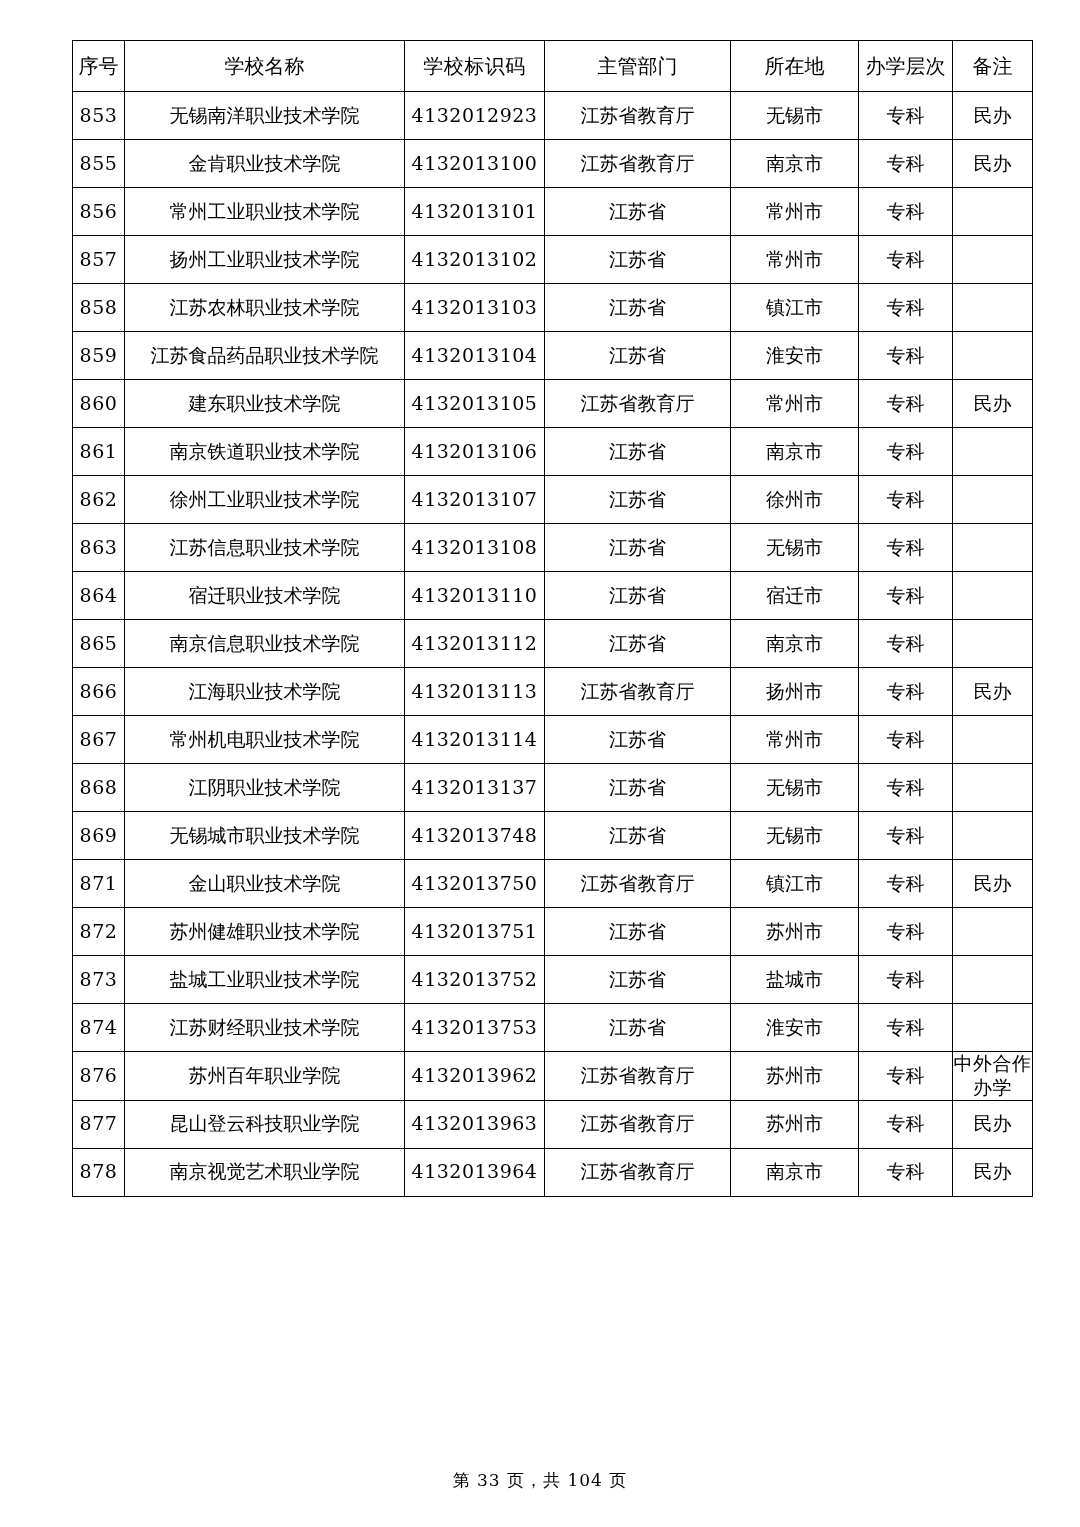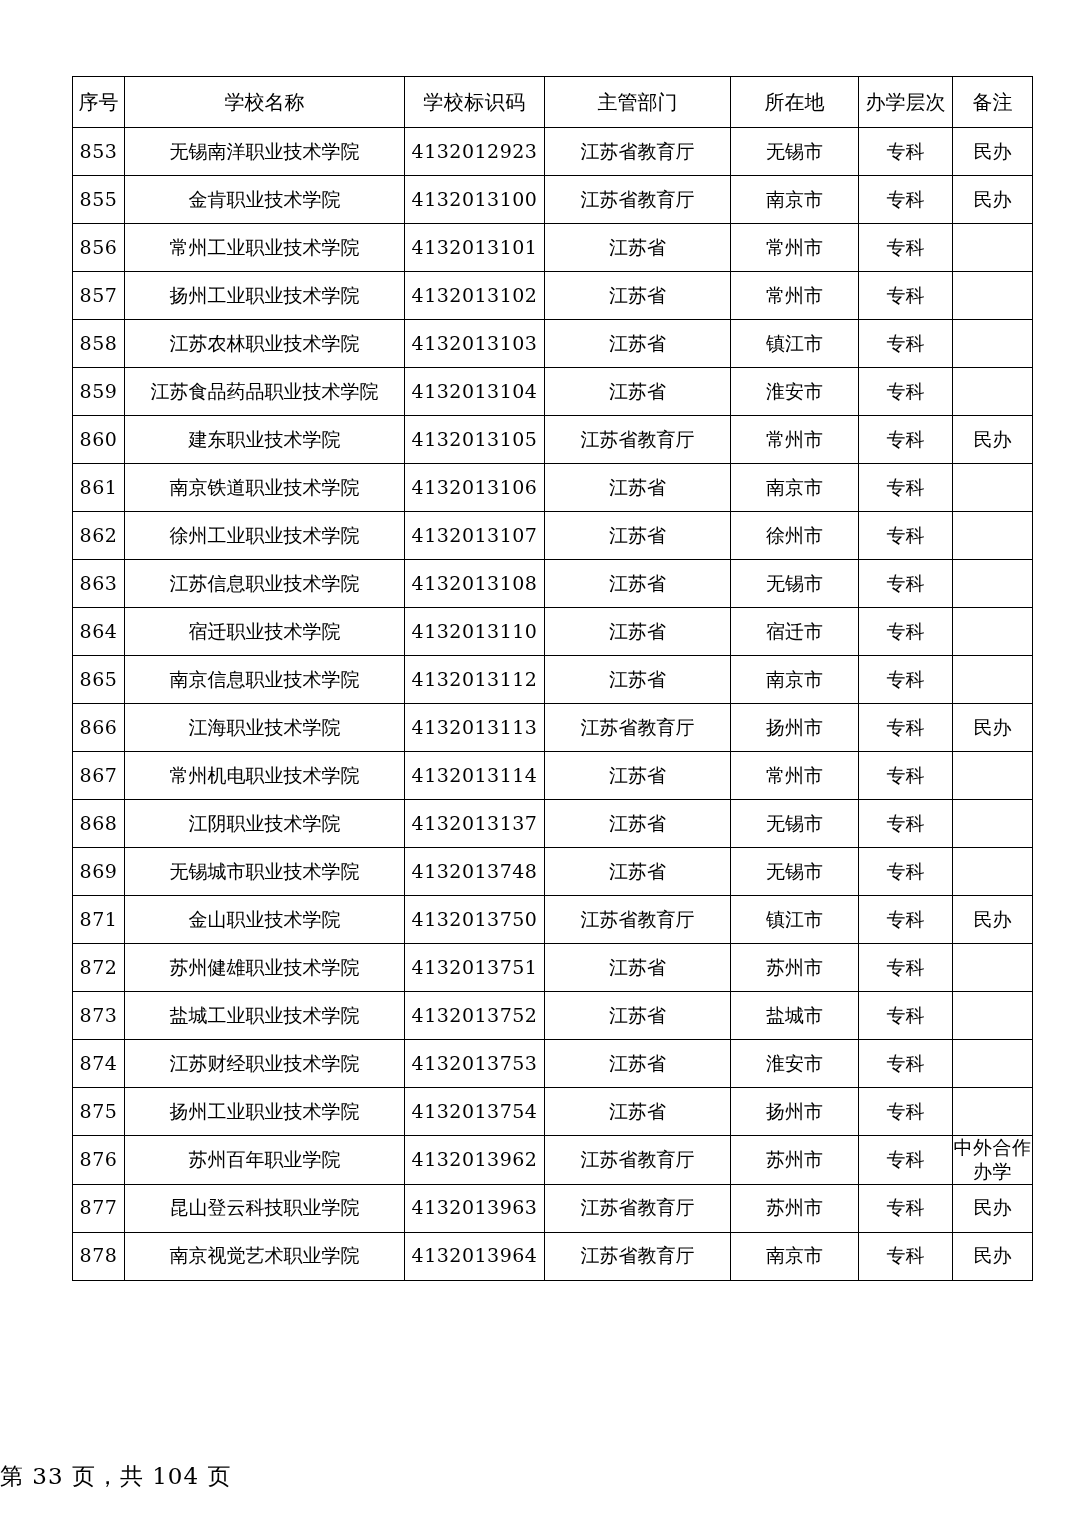--- a/index.html
+++ b/index.html
@@ -11,21 +11,21 @@
     width: 1080px;
     height: 1527px;
     font-family: "DejaVu Serif", "Liberation Serif", serif;
     color: #000000;
     position: relative;
   }
   .page {
     box-sizing: border-box;
     width: 1080px;
     height: 1527px;
-    padding: 76px 72px 0 72px;
+    padding: 40px 72px 0 72px;
     position: relative;
   }
   table.school-table {
     border-collapse: collapse;
     width: 936px;
     table-layout: fixed;
   }
   table.school-table th,
   table.school-table td {
     border: 1px solid #000000;
@@ -60,21 +60,22 @@
     letter-spacing: 0.5px;
   }
   td.idx {
     letter-spacing: 0.5px;
   }
   .footer {
     position: absolute;
     left: 0;
     right: 0;
     bottom: 35px;
-    font-size: 23px;
+    text-align: center;
+    font-size: 17px;
     letter-spacing: 1px;
     font-family: "DejaVu Serif", "Liberation Serif", serif;
   }
 </style>
 </head>
 <body>
 
 <div class="page">
   <table class="school-table">
     <colgroup>
@@ -272,29 +273,20 @@
         <tr>
           <td class="idx">874</td>
           <td>江苏财经职业技术学院</td>
           <td class="code">4132013753</td>
           <td>江苏省</td>
           <td>淮安市</td>
           <td>专科</td>
           <td></td>
         </tr>
         <tr>
-          <td class="idx">875</td>
-          <td>扬州工业职业技术学院</td>
-          <td class="code">4132013754</td>
-          <td>江苏省</td>
-          <td>扬州市</td>
-          <td>专科</td>
-          <td></td>
-        </tr>
-        <tr>
           <td class="idx">876</td>
           <td>苏州百年职业学院</td>
           <td class="code">4132013962</td>
           <td>江苏省教育厅</td>
           <td>苏州市</td>
           <td>专科</td>
           <td class="remark-two">中外合作办学</td>
         </tr>
         <tr>
           <td class="idx">877</td>

